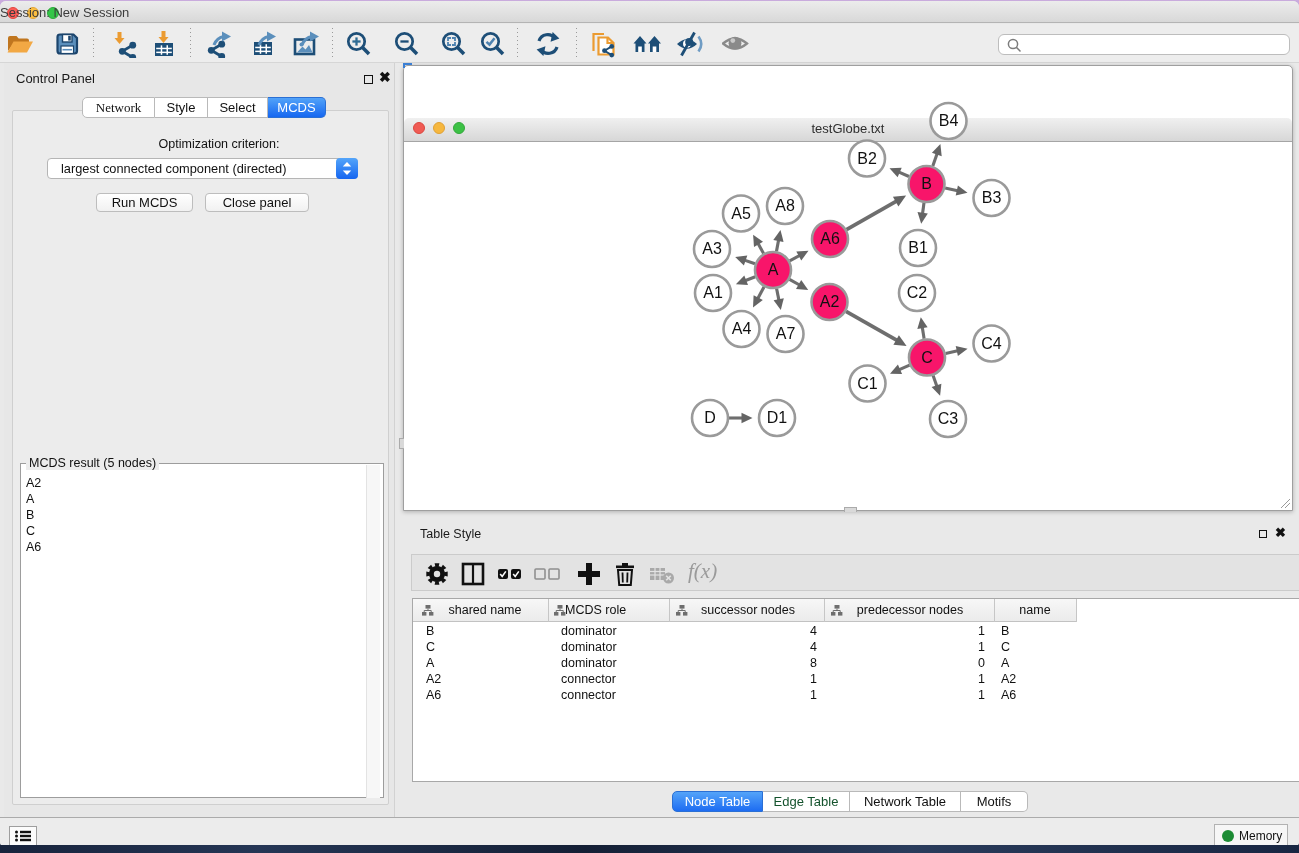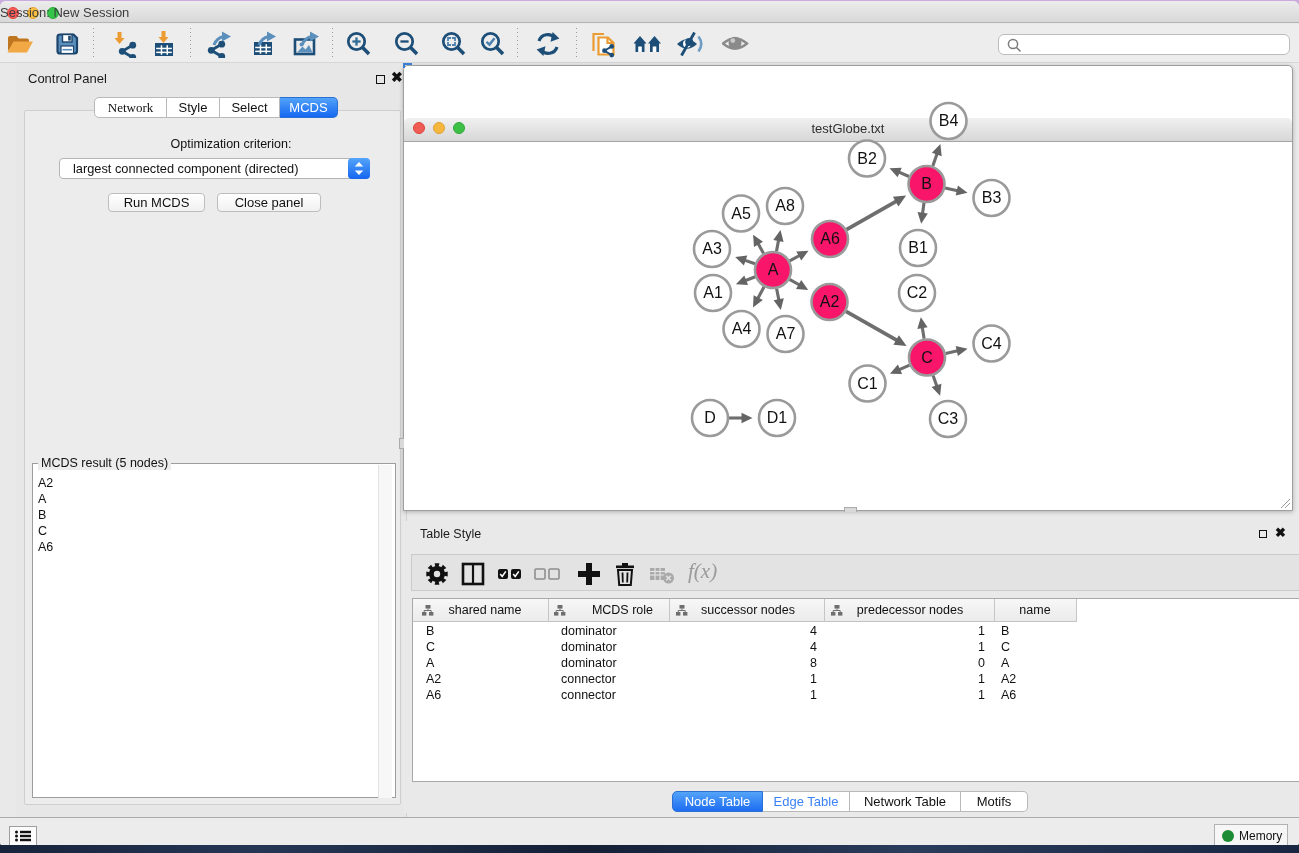--- a/index.html
+++ b/index.html
@@ -17,21 +17,21 @@
   .title-text { position:absolute; top:4px; width:100%; text-align:left;
       font-size:13px; color:#3c3c3c; }
   .toolbar { position:absolute; left:0; top:23px; width:1299px; height:39px;
       background:#ededed; border-bottom:1px solid #d6d6d6; }
   .tsep { position:absolute; top:4px; height:31px; width:1px;
       background-image:repeating-linear-gradient(#9a9a9a 0 1px,transparent 1px 4px); }
   .ticon { position:absolute; top:3px; }
   .searchbox { position:absolute; left:998px; top:10px; width:292px; height:21px;
       background:#fff; border:1px solid #bdbdbd; border-radius:6px; }
   
-  .cp { position:absolute; left:16px; top:62px; width:391px; height:754px; background:#e7e7e7;
+  .cp { position:absolute; left:4px; top:62px; width:391px; height:754px; background:#e7e7e7;
         border-right:1px solid #d2d2d2; }
   .cp-title { position:absolute; left:12px; top:8px; font-size:13px; color:#1a1a1a; }
   .cp-max { position:absolute; left:360px; top:12px; width:9px; height:9px; border:1.5px solid #111; }
   .cp-close { position:absolute; left:375px; top:6px; font-size:14px; font-weight:bold; color:#111; }
   .tabs { position:absolute; top:34px; left:78px; height:21px; display:flex; }
   .tab { height:21px; line-height:20px; font-size:13px; text-align:center;
      background:#fff; border:1px solid #b9b9b9; border-left:none; color:#111; }
   .tab.first { border-left:1px solid #b9b9b9; border-radius:5px 0 0 5px;font-family:Liberation Serif, serif; }
   .tab.last { border-radius:0 5px 5px 0; }
   .tab.sel { background:linear-gradient(#52a3f9,#1667f0); color:#fff; border-color:#2a6fd4; }
@@ -429,36 +429,36 @@
             <rect x="7" y="7" width="4.4" height="3.6" fill="#6e6e6e"></rect>
 <path d="M6 3.6 V5.5 M2.2 7 V5.5 H9.2 V7" stroke="#6e6e6e" stroke-width="1" fill="none"></path>
           </svg>
 <svg style="position:absolute;left:418px;top:6px" width="12" height="11">
 <rect x="3.5" y="0" width="5" height="3.6" fill="#6e6e6e"></rect>
 <rect x="0" y="7" width="4.4" height="3.6" fill="#6e6e6e"></rect>
             <rect x="7" y="7" width="4.4" height="3.6" fill="#6e6e6e"></rect>
 <path d="M6 3.6 V5.5 M2.2 7 V5.5 H9.2 V7" stroke="#6e6e6e" stroke-width="1" fill="none"></path>
           </svg>
       <div style="position:absolute;left:22px;top:4px;width:100px;text-align:center;">shared name</div>
-      <div style="position:absolute;left:152px;top:4px;width:88px;text-align:right;">MCDS role</div>
+      <div style="position:absolute;left:152px;top:4px;width:88px;text-align:left;">MCDS role</div>
       <div style="position:absolute;left:274px;top:4px;width:122px;text-align:center;">successor nodes</div>
       <div style="position:absolute;left:428px;top:4px;width:138px;text-align:center;">predecessor nodes</div>
       <div style="position:absolute;left:581px;top:4px;width:82px;text-align:center;">name</div>
     </div>
     <div style="position:absolute;left:0;top:24px;width:1275px;font-size:12.5px;color:#111;line-height:16px;">
       <div style="position:absolute;left:13px;">B<br>C<br>A<br>A2<br>A6</div>
       <div style="position:absolute;left:148px;">dominator<br>dominator<br>dominator<br>connector<br>connector</div>
       <div style="position:absolute;left:326px;width:78px;text-align:right;">4<br>4<br>8<br>1<br>1</div>
       <div style="position:absolute;left:495px;width:77px;text-align:right;">1<br>1<br>0<br>1<br>1</div>
       <div style="position:absolute;left:588px;">B<br>C<br>A<br>A2<br>A6</div>
     </div>
   </div>
   <div style="position:absolute;left:269px;top:270px;height:21px;display:flex;font-size:13px;">
     <div style="width:91px;background:linear-gradient(#54a4f9,#1d6cf2);color:#fff;border:1px solid #2a6fd4;border-radius:5px 0 0 5px;text-align:center;line-height:20px;">Node Table</div>
-    <div style="width:87px;background:#fff;border:1px solid #b9b9b9;border-left:none;color:#3b82f6;text-align:center;line-height:20px;">Edge Table</div>
+    <div style="width:87px;background:#fff;border:1px solid #b9b9b9;border-left:none;color:#14532d;text-align:center;line-height:20px;">Edge Table</div>
     <div style="width:111px;background:#fff;border:1px solid #b9b9b9;border-left:none;color:#111;text-align:center;line-height:20px;">Network Table</div>
     <div style="width:67px;background:#fff;border:1px solid #b9b9b9;border-left:none;border-radius:0 5px 5px 0;color:#111;text-align:center;line-height:20px;">Motifs</div>
   </div>
 </div>
 
   <div style="position:absolute;left:0;top:816px;width:1299px;height:30px;background:#ececec;border-top:1px solid #ababab;border-radius:0 0 5px 5px;">
   <div style="position:absolute;left:9px;top:8px;width:28px;height:20px;background:#fcfcfc;border:1px solid #9e9e9e;">
     <svg width="16" height="12" style="position:absolute;left:5px;top:3px;">
       <circle cx="1.5" cy="2" r="1.5" fill="#111"></circle>
           <rect x="5" y="0.8" width="11" height="2.4" fill="#111"></rect>

